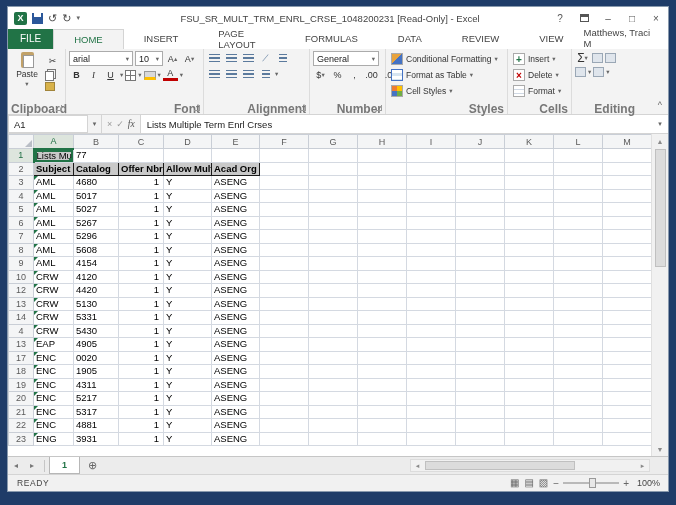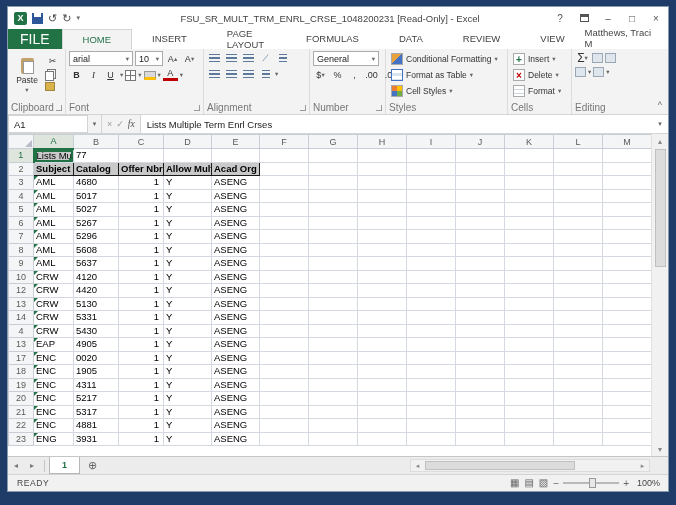--- a/index.html
+++ b/index.html
@@ -15,40 +15,40 @@
   .save-ic::after { content:""; position:absolute; top:0; left:2px; width:7px; height:4px; background:#fff; }
   .qat-glyph { font-size:11px; color:#444; line-height:1; }
   .qat-car { font-size:7px; color:#666; }
   .title-text { position:absolute; left:0; right:16px; text-align:center; font-size:9.5px; color:#444; white-space:nowrap; }
   .win-controls { margin-left:auto; display:flex; z-index:2; }
   .win-btn { width:24px; height:20px; display:flex; align-items:center; justify-content:center; font-size:10px; color:#555; }
   .ribbon-disp-ic { width:9px; height:8px; border:1px solid #555; border-top-width:3px; }
 
   
   .tabrow { height:20px; background:#fff; display:flex; align-items:flex-end; flex:0 0 auto; }
-  .filetab { background:#217346; color:#fff; font-size:14px; padding:3px 12px 4px; height:20px; display:flex; align-items:center; }
+  .filetab { background:#217346; color:#fff; font-size:10px; padding:3px 12px 4px; height:20px; display:flex; align-items:center; }
   .rtab { font-size:9.5px; color:#444; padding:3px 20px 4px; height:20px; display:flex; align-items:center; }
   .rtab.active { color:#217346; background:#f3f3f3; border:1px solid #d4d4d4; border-bottom:none; }
   .username { margin-left:auto; font-size:9.5px; color:#444; padding-right:10px; }
 
   
   .ribbon { height:66px; background:#f3f3f3; border-bottom:1px solid #d4d4d4; display:flex; flex:0 0 auto; position:relative; }
   .rgroup { display:flex; flex-direction:column; border-right:1px solid #dcdcdc; padding:2px 3px 0; }
   .gbody { flex:1; display:flex; }
   .gbody.col { flex-direction:column; gap:2px;text-align:center; }
-  .glabel { height:13px; font-size:10px; color:#777; text-align:left; position:relative; padding-top:1px; }
+  .glabel { height:13px; font-size:12px; color:#777; text-align:right; position:relative; padding-top:1px;font-weight:bold; }
   .launch { position:absolute; right:0; bottom:3px; width:6px; height:6px; border-right:1px solid #999; border-bottom:1px solid #999; }
   .caret { font-size:6.5px; color:#666; }
   .mi { min-width:15px; height:14px; display:inline-flex; align-items:center; justify-content:center; font-size:9px; color:#333; }
   .combo { background:#fff; border:1px solid #ababab; height:15px; display:inline-flex; align-items:center; font-size:9px; color:#222; padding:0 3px; }
   .combo .caret { margin-left:auto; padding-left:3px; }
   .frow { display:flex; align-items:center; gap:2px; }
   
   .clip { gap:4px; padding:1px 2px; }
-  .paste { width:30px; display:flex; flex-direction:column; align-items:center; justify-content:center; gap:1px; }
+  .paste { width:30px; display:flex; flex-direction:column; align-items:center; gap:1px; }
   .paste-ic { width:13px; height:16px; background:#c2a269; border-radius:2px; position:relative; }
   .paste-ic::after { content:""; position:absolute; left:2px; top:3px; width:9px; height:11px; background:#fff; border:1px solid #999; }
   .plabel { font-size:8.5px; color:#333; }
   .clipcol { display:flex; flex-direction:column; gap:1px; padding-top:2px; }
   .ic-copy { width:9px; height:10px; border:1px solid #777; background:#fff; box-shadow:2px -2px 0 -1px #f3f3f3, 2px -2px 0 0 #777; margin-top:2px; }
   .ic-paint { width:10px; height:9px; background:#d8b24a; border:1px solid #a1843a; }
   
   .bold { font-weight:bold; }
   .ital { font-style:italic; font-family:"Liberation Serif",serif; }
   .und { text-decoration:underline; }
@@ -516,21 +516,21 @@
               <td></td>
               <td></td>
               <td></td>
               <td></td>
               <td></td>
               <td></td>
             </tr>
             <tr>
               <th class="rh">9</th>
               <td class="tri">AML</td>
-              <td>5637</td>
+              <td>4154</td>
               <td class="num">1</td>
               <td>Y</td>
               <td>ASENG</td>
               <td></td>
               <td></td>
               <td></td>
               <td></td>
               <td></td>
               <td></td>
               <td></td>

